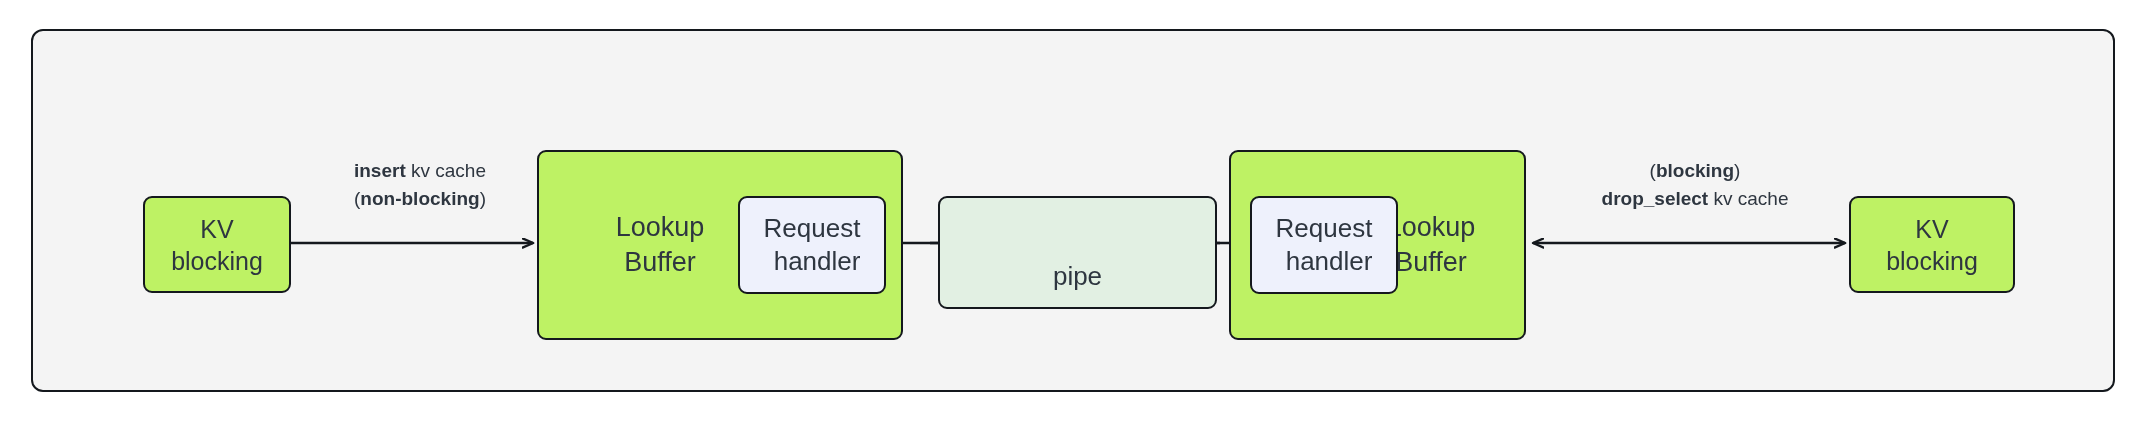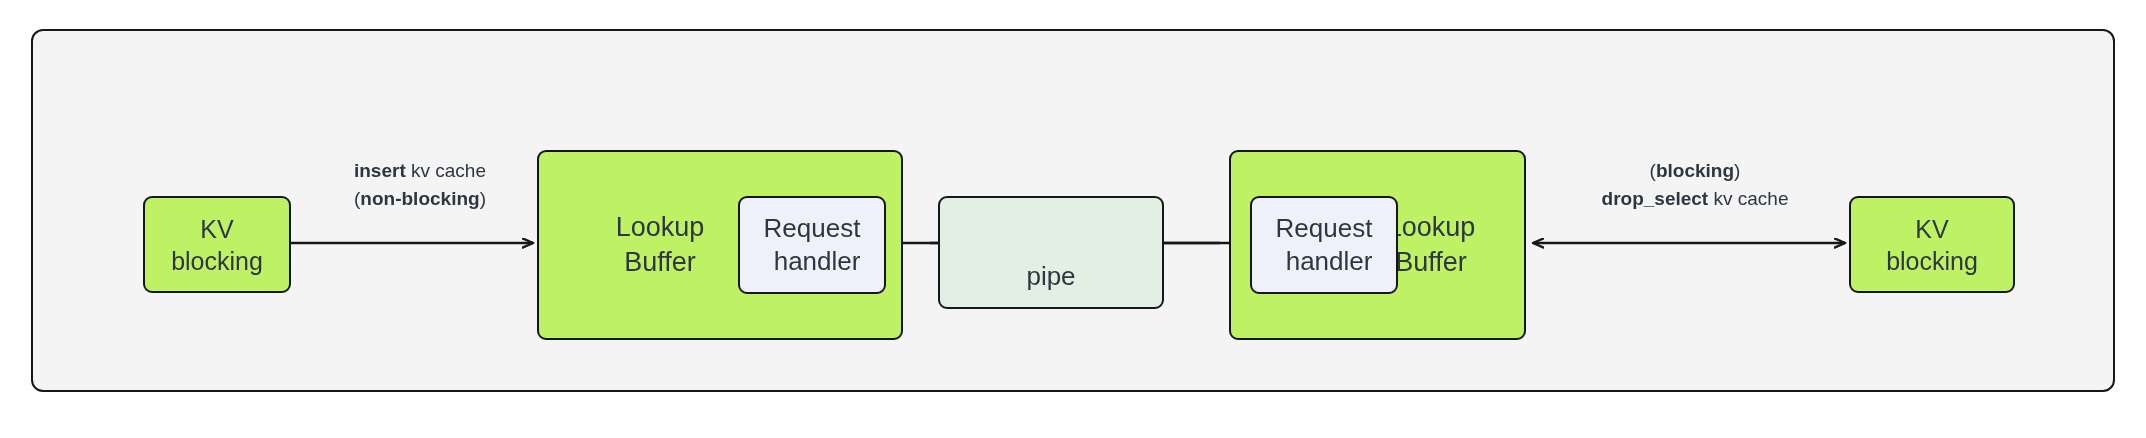--- a/index.html
+++ b/index.html
@@ -96,21 +96,21 @@
     justify-content: center;
     text-align: right;
     line-height: 1.28;
     font-size: 26px;
     color: #2e3640;
   }
   .handler-left  { left: 738px;  top: 196px; width: 148px; height: 98px; }
   .handler-right { left: 1250px; top: 196px; width: 148px; height: 98px; }
 
   .pipe {
-    left: 938px; top: 196px; width: 226px; height: 113px;
+    left: 938px; top: 196px; width: 279px; height: 113px;
     align-items: flex-end;
     font-size: 26px;
     text-align: center;
   }
   .pipe .pipe-label {
     width: 100%;
     padding-bottom: 14px;
   }
 
   

